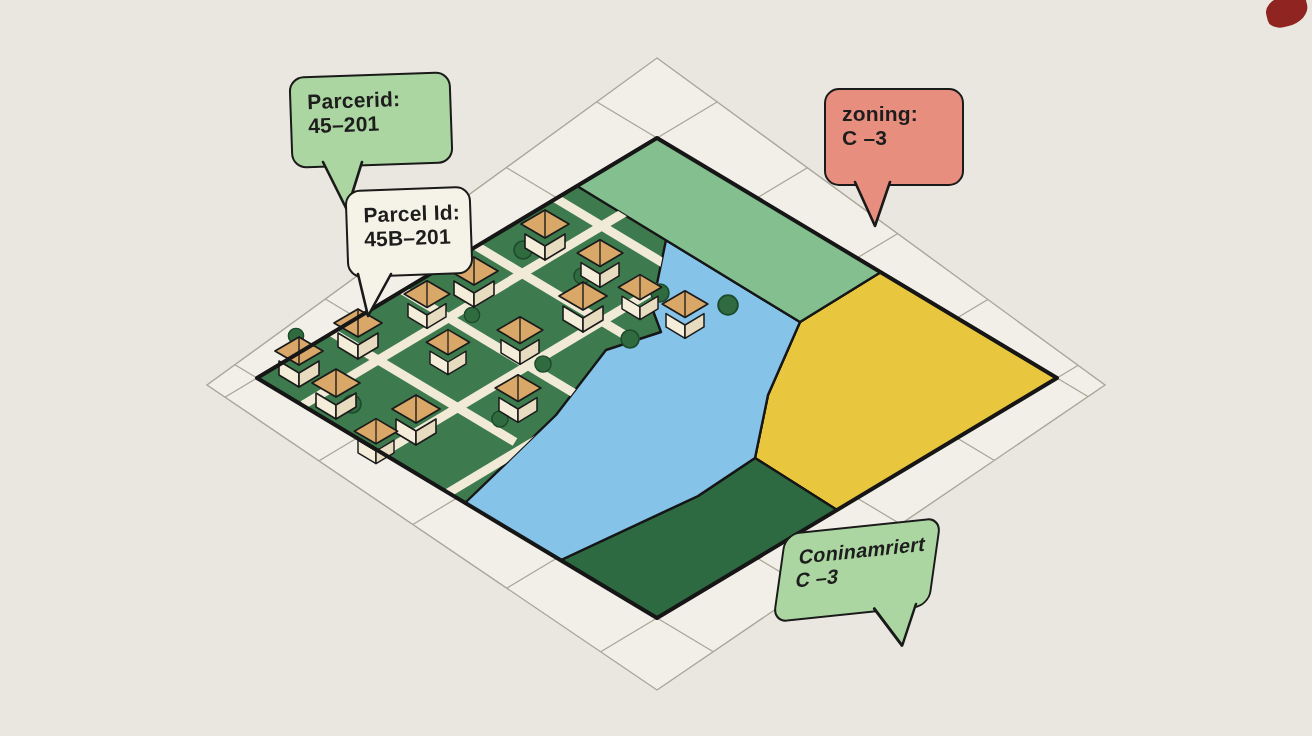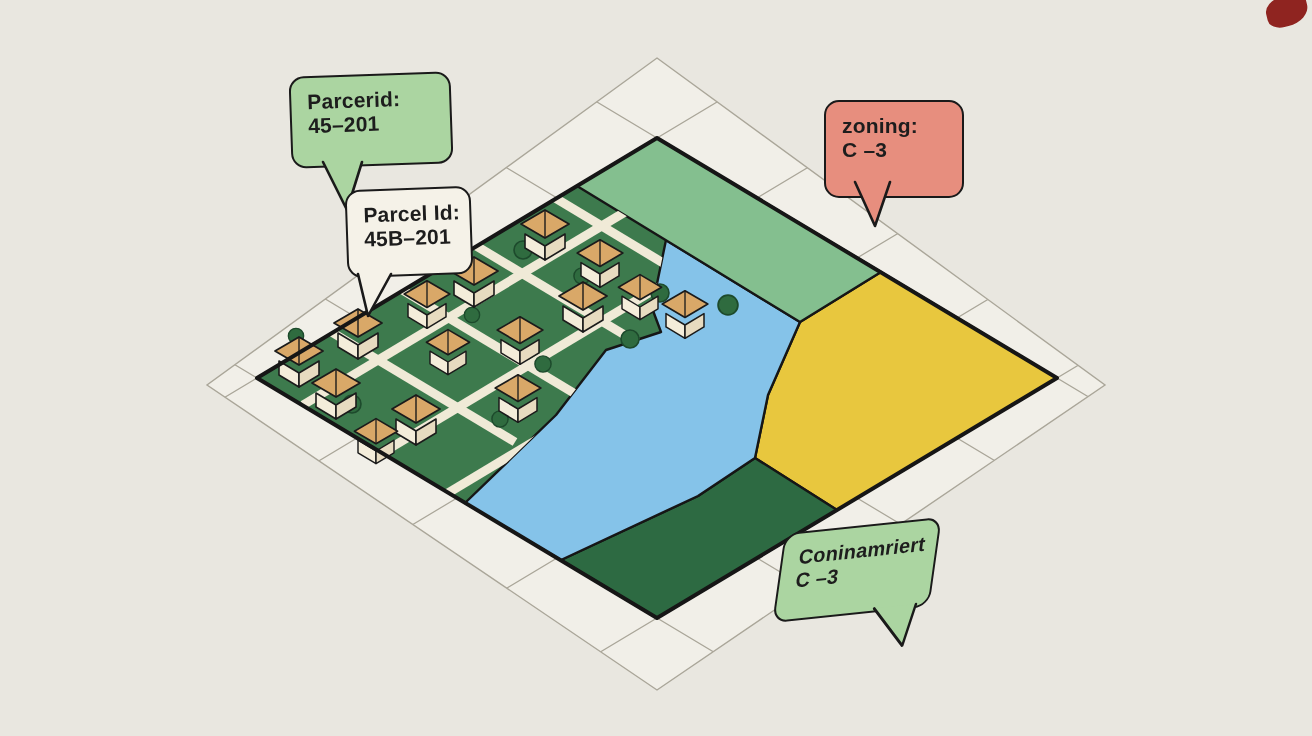--- a/index.html
+++ b/index.html
@@ -117,21 +117,21 @@
   </svg>
 
   <div class="callout" style="left: 346px; top: 188px; width: 126px; height: 88px; transform: rotate(-2deg); z-index: 7; background: rgb(245, 242, 232);">
     <div class="cl1">Parcel Id:</div>
     <div class="cl2">45B–201</div>
   </div>
   <svg class="tail" style="left:354px;top:272px;z-index:8;" width="44" height="48" viewBox="0 0 44 48">
     <path d="M4,2 L14,44 L37,2" fill="#f5f2e8"></path>
   </svg>
 
-  <div class="callout" style="left: 824px; top: 88px; width: 140px; height: 98px; z-index: 5; background: rgb(231, 142, 126); margin-top: 12px;">
+  <div class="callout" style="left: 824px; top: 88px; width: 140px; height: 98px; z-index: 5; background: rgb(231, 142, 126);">
     <div class="cl1">zoning:</div>
     <div class="cl2">C –3</div>
   </div>
   <svg class="tail" style="left:852px;top:180px;z-index:6;" width="44" height="50" viewBox="0 0 44 50">
     <path d="M3,2 L23,46 L38,2" fill="#e78e7e"></path>
   </svg>
 
   <div class="callout-wrap" style="left:778px;top:526px;transform:rotate(-6deg) skewX(-14deg);z-index:5;">
     <div class="callout" style="width: 158px; height: 88px; background: rgb(171, 213, 161);">
       <div class="cl1" style="font-size:20px;">Coninamriert</div>

